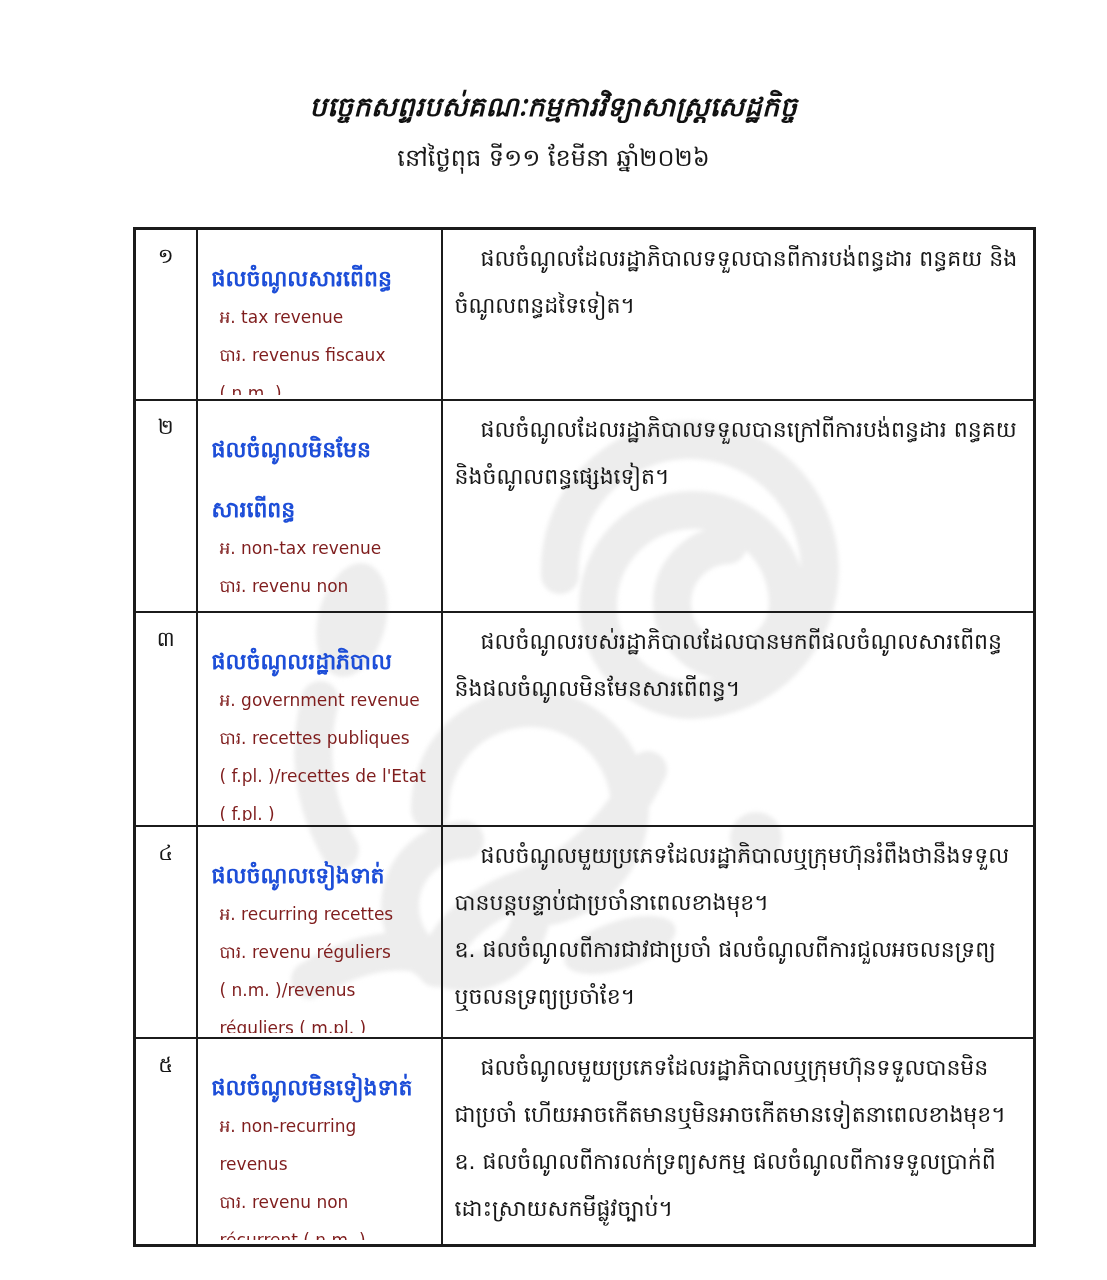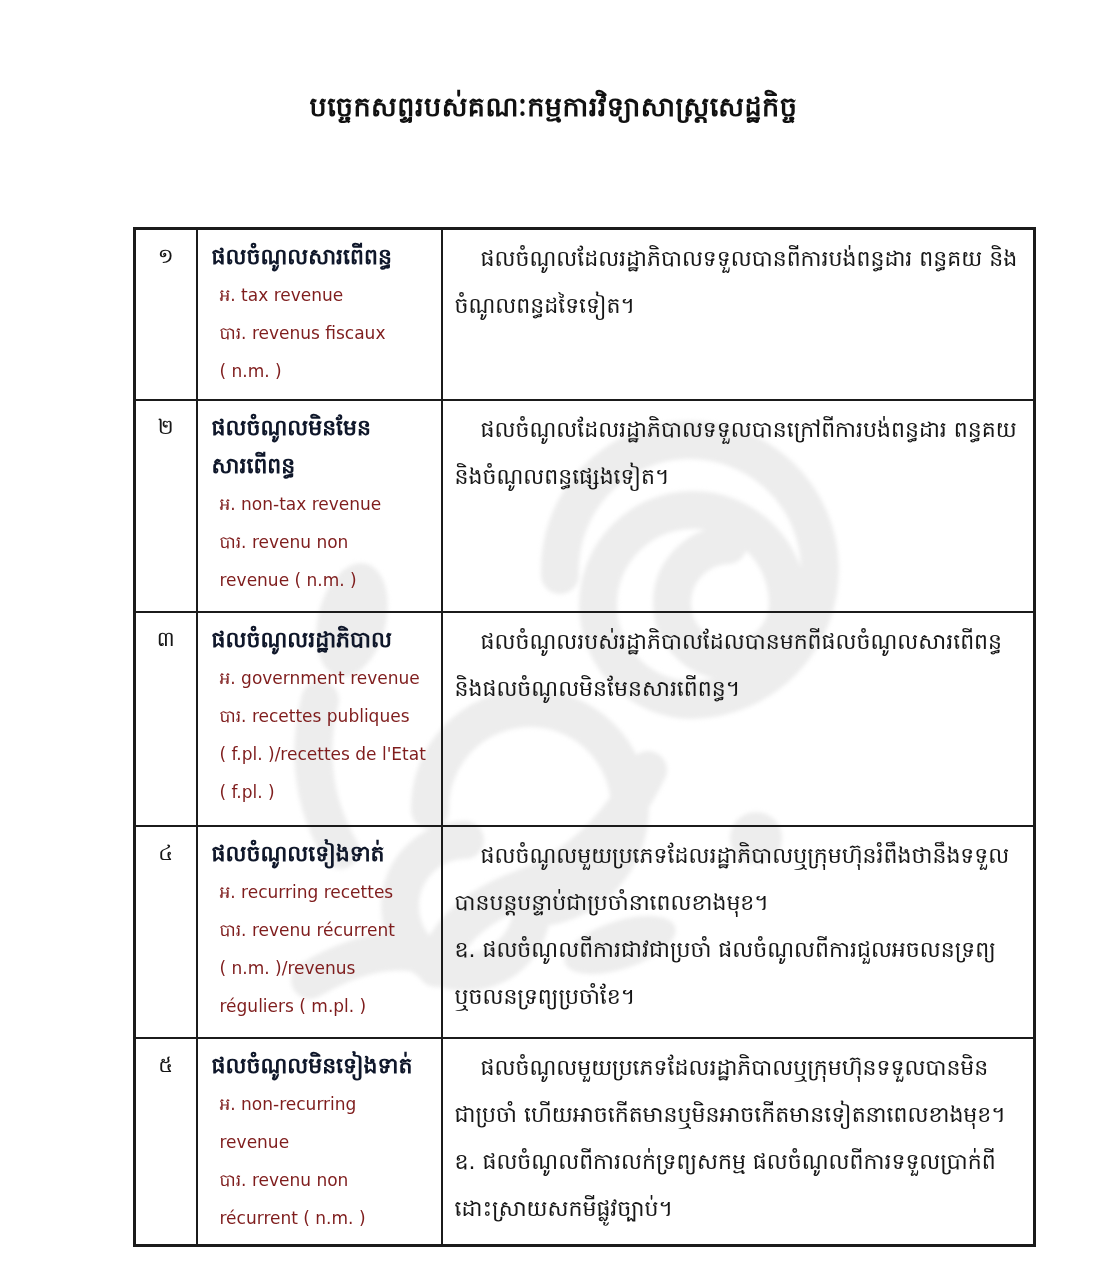--- a/index.html
+++ b/index.html
@@ -26,20 +26,21 @@
     left: 0;
     width: 1107px;
     text-align: center;
   }
   .title-main {
     font-weight: bold;
     font-size: 27px;
     line-height: 54px;
     letter-spacing: .5px;
     color: #111111;
+    font-style: italic;
   }
   .title-date {
     font-size: 24px;
     line-height: 44px;
     margin-top: 2px;
     color: #181818;
   }
   table.term-table {
     position: absolute;
     left: 133px;
@@ -64,22 +65,23 @@
     text-align: center;
     font-size: 21px;
     padding-top: 12px;
     color: #161616;
   }
   td.c-term .cellbox { padding: 8px 8px 0 14px; }
   .term-line {
     font-weight: bold;
     font-size: 22px;
     line-height: 38px;
-    color: #0f172a;
+    color: #1d4ed8;
     white-space: nowrap;
+    margin-top: 22px;
   }
   .detail-line {
     font-size: 17px;
     line-height: 38px;
     color: #7f1d1d;
     white-space: nowrap;
     margin-left: 8px;
   }
   td.c-def .cellbox { padding: 5px 24px 0 12px; }
   .def-line {
@@ -105,20 +107,21 @@
     </g>
     <g fill="#ededed" stroke="none">
       <circle cx="756" cy="838" r="26"></circle>
       <ellipse cx="620" cy="945" rx="58" ry="24" transform="rotate(-18 620 945)"></ellipse>
       <ellipse cx="352" cy="620" rx="34" ry="58" transform="rotate(14 352 620)"></ellipse>
     </g>
   </svg>
 
   <div class="title-block">
     <div class="title-main">បច្ចេកសព្ទរបស់គណៈកម្មការវិទ្យាសាស្ត្រសេដ្ឋកិច្ច</div>
+    <div class="title-date">នៅថ្ងៃពុធ ទី១១ ខែមីនា ឆ្នាំ២០២៦</div>
   </div>
 
   <table class="term-table">
     <colgroup>
         <col style="width:62px">
         <col style="width:245px">
         <col style="width:593px">
       </colgroup>
 
     <tbody>
@@ -185,21 +188,21 @@
     </tr>
 
     <tr>
       <td class="c-num">
             <div class="cellbox h4"><span>៤</span></div>
           </td>
       <td class="c-term">
             <div class="cellbox h4">
         <div class="term-line">ផលចំណូលទៀងទាត់</div>
         <div class="detail-line">អ. recurring recettes</div>
-        <div class="detail-line">បារ. revenu récurrent</div>
+        <div class="detail-line">បារ. revenu réguliers</div>
         <div class="detail-line">( n.m. )/revenus</div>
         <div class="detail-line">réguliers ( m.pl. )</div>
       </div>
           </td>
       <td class="c-def">
             <div class="cellbox h4">
         <div class="def-line first">ផលចំណូលមួយប្រភេទដែលរដ្ឋាភិបាលឬក្រុមហ៊ុនរំពឹងថានឹងទទួល</div>
         <div class="def-line">បានបន្តបន្ទាប់ជាប្រចាំនាពេលខាងមុខ។</div>
         <div class="def-line">ឧ. ផលចំណូលពីការជាវជាប្រចាំ ផលចំណូលពីការជួលអចលនទ្រព្យ</div>
         <div class="def-line">ឬចលនទ្រព្យប្រចាំខែ។</div>
@@ -208,21 +211,21 @@
     </tr>
 
     <tr>
       <td class="c-num">
             <div class="cellbox h5"><span>៥</span></div>
           </td>
       <td class="c-term">
             <div class="cellbox h5">
         <div class="term-line">ផលចំណូលមិនទៀងទាត់</div>
         <div class="detail-line">អ. non-recurring</div>
-        <div class="detail-line">revenue</div>
+        <div class="detail-line">revenus</div>
         <div class="detail-line">បារ. revenu non</div>
         <div class="detail-line">récurrent ( n.m. )</div>
       </div>
           </td>
       <td class="c-def">
             <div class="cellbox h5">
         <div class="def-line first">ផលចំណូលមួយប្រភេទដែលរដ្ឋាភិបាលឬក្រុមហ៊ុនទទួលបានមិន</div>
         <div class="def-line">ជាប្រចាំ ហើយអាចកើតមានឬមិនអាចកើតមានទៀតនាពេលខាងមុខ។</div>
         <div class="def-line">ឧ. ផលចំណូលពីការលក់ទ្រព្យសកម្ម ផលចំណូលពីការទទួលប្រាក់ពី</div>
         <div class="def-line">ដោះស្រាយសកមីផ្លូវច្បាប់។</div>

